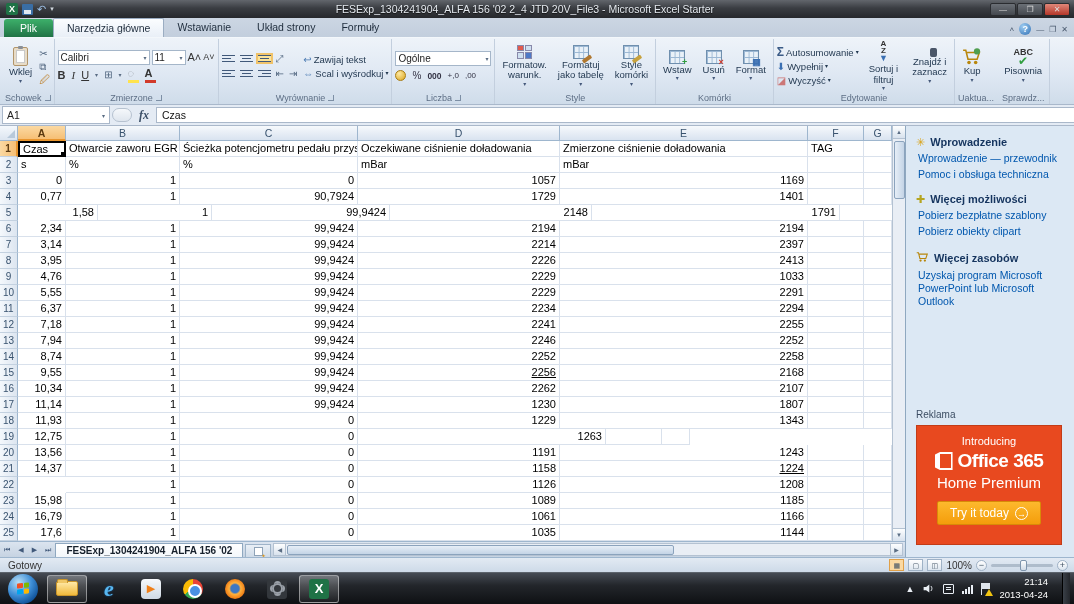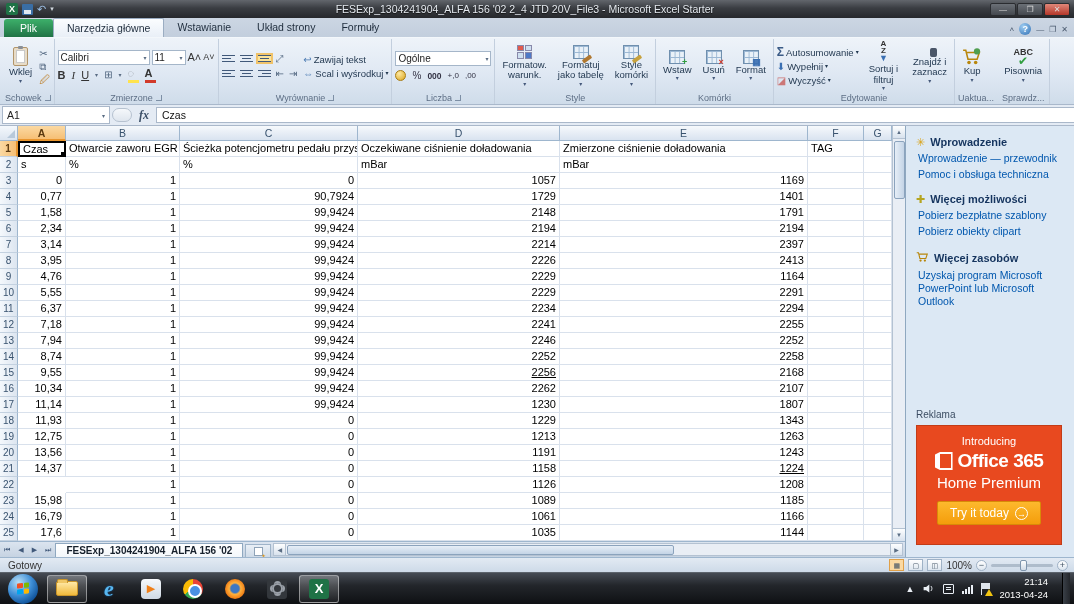--- a/index.html
+++ b/index.html
@@ -519,21 +519,21 @@
               <div class="cell num" style="width: 48px;">0,77</div>
               <div class="cell num" style="width: 114px;">1</div>
               <div class="cell num" style="width: 178px;">90,7924</div>
               <div class="cell num" style="width: 202px;">1729</div>
               <div class="cell num" style="width: 248px;">1401</div>
               <div class="cell" style="width: 56px;"></div>
               <div class="cell" style="width: 28px;"></div>
             </div>
             <div class="srow">
               <div class="rowh">5</div>
-              <div class="cell num" style="width: 48px;">1,58</div>
+              <div class="cell num" style="width: 48px; margin-left: 32px;">1,58</div>
               <div class="cell num" style="width: 114px;">1</div>
               <div class="cell num" style="width: 178px;">99,9424</div>
               <div class="cell num" style="width: 202px;">2148</div>
               <div class="cell num" style="width: 248px;">1791</div>
               <div class="cell" style="width: 56px;"></div>
               <div class="cell" style="width: 28px;"></div>
             </div>
             <div class="srow">
               <div class="rowh">6</div>
               <div class="cell num" style="width: 48px;">2,34</div>
@@ -563,21 +563,21 @@
               <div class="cell num" style="width: 248px;">2413</div>
               <div class="cell" style="width: 56px;"></div>
               <div class="cell" style="width: 28px;"></div>
             </div>
             <div class="srow">
               <div class="rowh">9</div>
               <div class="cell num" style="width: 48px;">4,76</div>
               <div class="cell num" style="width: 114px;">1</div>
               <div class="cell num" style="width: 178px;">99,9424</div>
               <div class="cell num" style="width: 202px;">2229</div>
-              <div class="cell num" style="width: 248px;">1164</div>
+              <div class="cell num" style="width: 248px;">1033</div>
               <div class="cell" style="width: 56px;"></div>
               <div class="cell" style="width: 28px;"></div>
             </div>
             <div class="srow">
               <div class="rowh">10</div>
               <div class="cell num" style="width: 48px;">5,55</div>
               <div class="cell num" style="width: 114px;">1</div>
               <div class="cell num" style="width: 178px;">99,9424</div>
               <div class="cell num" style="width: 202px;">2229</div>
               <div class="cell num" style="width: 248px;">2291</div>
@@ -662,21 +662,20 @@
               <div class="cell num" style="width: 202px;">1229</div>
               <div class="cell num" style="width: 248px;">1343</div>
               <div class="cell" style="width: 56px;"></div>
               <div class="cell" style="width: 28px;"></div>
             </div>
             <div class="srow">
               <div class="rowh">19</div>
               <div class="cell num" style="width: 48px;">12,75</div>
               <div class="cell num" style="width: 114px;">1</div>
               <div class="cell num" style="width: 178px;">0</div>
-              <div class="cell num" style="width: 202px;">1213</div>
               <div class="cell num" style="width: 248px;">1263</div>
               <div class="cell" style="width: 56px;"></div>
               <div class="cell" style="width: 28px;"></div>
             </div>
             <div class="srow">
               <div class="rowh">20</div>
               <div class="cell num" style="width: 48px;">13,56</div>
               <div class="cell num" style="width: 114px;">1</div>
               <div class="cell num" style="width: 178px;">0</div>
               <div class="cell num" style="width: 202px;">1191</div>

